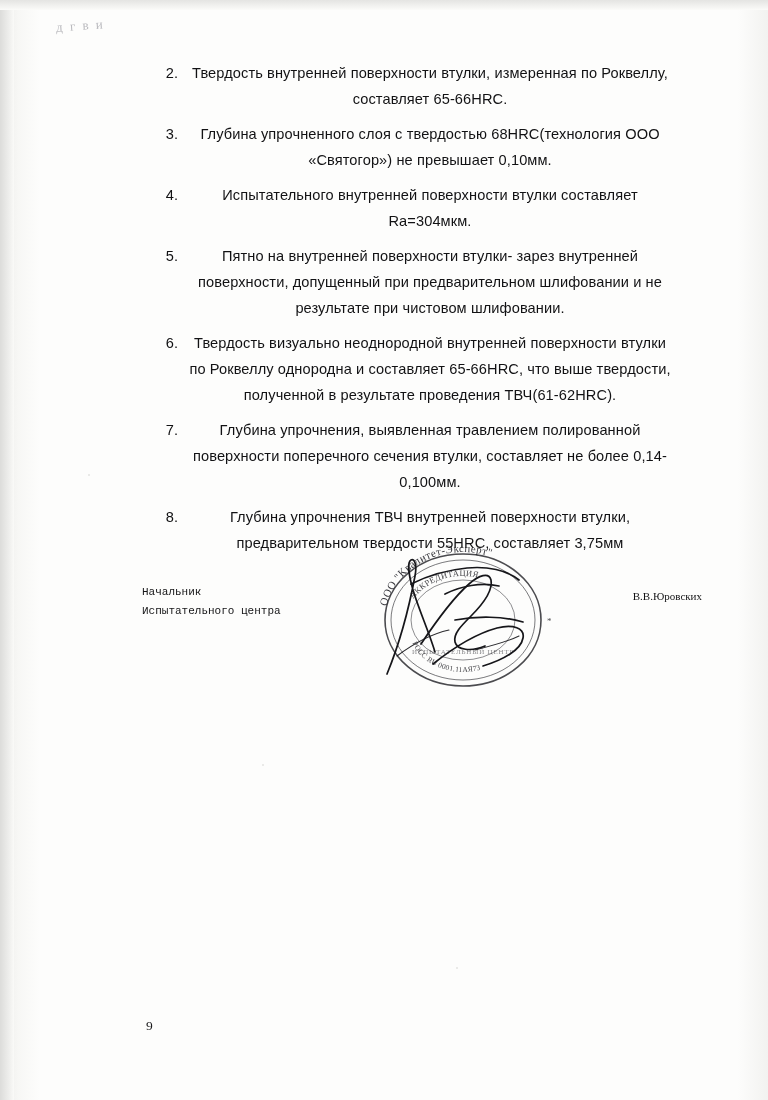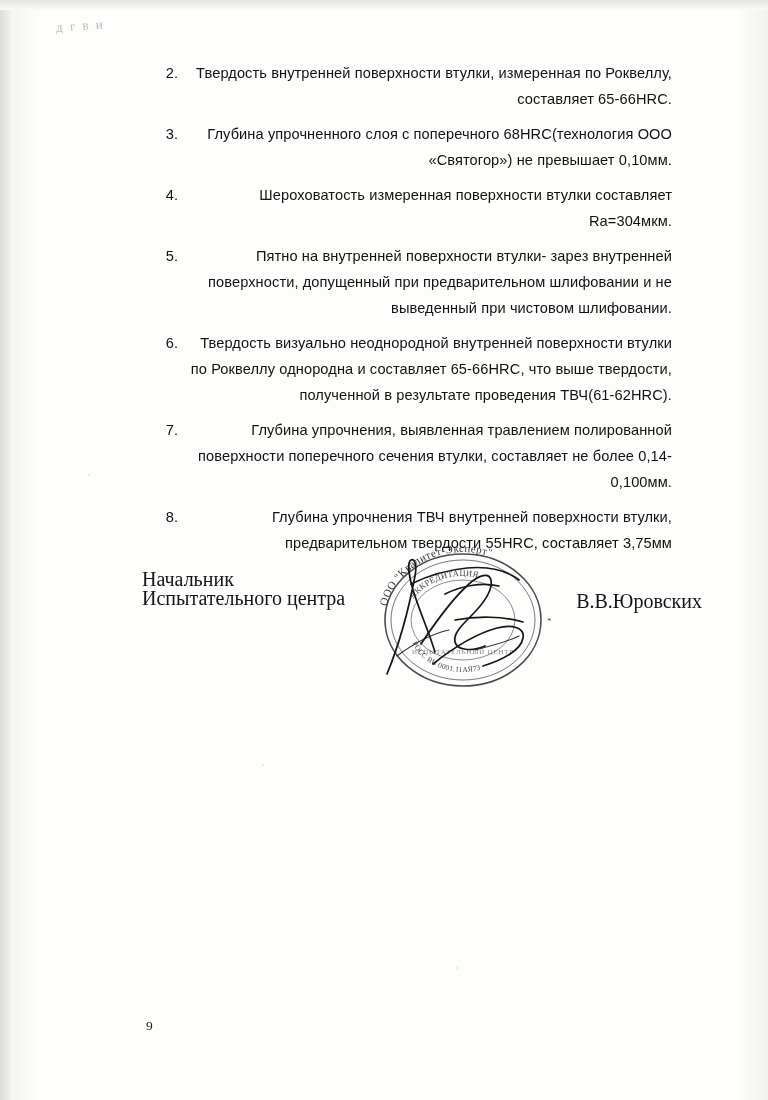--- a/index.html
+++ b/index.html
@@ -70,48 +70,48 @@
     padding-right: 10px;
     font-size: 14.6px;
     line-height: 26px;
     color: #121214;
   }
   .txt {
     flex: 1;
     font-size: 14.6px;
     line-height: 26px;
     color: #121214;
-    text-align: right;
+    text-align: center;
     letter-spacing: .1px;
   }
 
   
   .sign-block {
     position: absolute;
     left: 142px;
     top: 570px;
     width: 560px;
     height: 140px;
   }
   .sign-role {
     position: absolute;
     left: 0;
-    top: 0;
-    font-family: Liberation Serif, serif;
-    font-size: 20px;
+    top: 13px;
+    font-family: Liberation Mono, monospace;
+    font-size: 11px;
     line-height: 19px;
     color: #141416;
     white-space: pre-line;
   }
   .sign-name {
     position: absolute;
     right: 0;
     top: 20px;
     font-family: "Liberation Serif", serif;
-    font-size: 20px;
+    font-size: 11px;
     color: #141416;
   }
 
   .stamp-wrap {
     position: absolute;
     left: 215px;
     top: -46px;
     width: 240px;
     height: 185px;
   }
@@ -149,29 +149,29 @@
   <div class="speck" style="left:88px; top:474px; width:2px; height:2px;"></div>
 
   <div class="content">
     <ol class="items">
       <li>
         <span class="num">2.</span>
         <span class="txt">Твердость внутренней поверхности втулки, измеренная по Роквеллу, составляет 65-66HRC.</span>
       </li>
       <li>
         <span class="num">3.</span>
-        <span class="txt">Глубина упрочненного слоя с поперечного 68HRC(технология ООО «Святогор»)  не превышает 0,10мм.</span>
+        <span class="txt">Глубина упрочненного слоя с твердостью 68HRC(технология ООО «Святогор»)  не превышает 0,10мм.</span>
       </li>
       <li>
         <span class="num">4.</span>
-        <span class="txt">Шероховатость измеренная поверхности втулки составляет Ra=304мкм.</span>
+        <span class="txt">Испытательного внутренней поверхности втулки составляет Ra=304мкм.</span>
       </li>
       <li>
         <span class="num">5.</span>
-        <span class="txt">Пятно на внутренней поверхности втулки- зарез внутренней поверхности, допущенный при предварительном шлифовании и не выведенный при чистовом шлифовании.</span>
+        <span class="txt">Пятно на внутренней поверхности втулки- зарез внутренней поверхности, допущенный при предварительном шлифовании и не результате при чистовом шлифовании.</span>
       </li>
       <li>
         <span class="num">6.</span>
         <span class="txt">Твердость визуально неоднородной внутренней  поверхности втулки по Роквеллу однородна и составляет 65-66HRC, что выше твердости, полученной в результате проведения ТВЧ(61-62HRC).</span>
       </li>
       <li>
         <span class="num">7.</span>
         <span class="txt">Глубина упрочнения, выявленная  травлением полированной поверхности поперечного сечения втулки,  составляет не более 0,14-0,100мм.</span>
       </li>
       <li>

